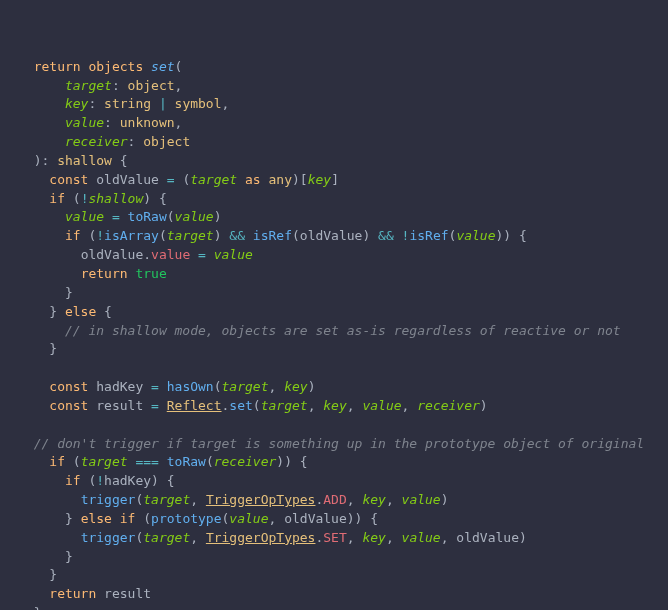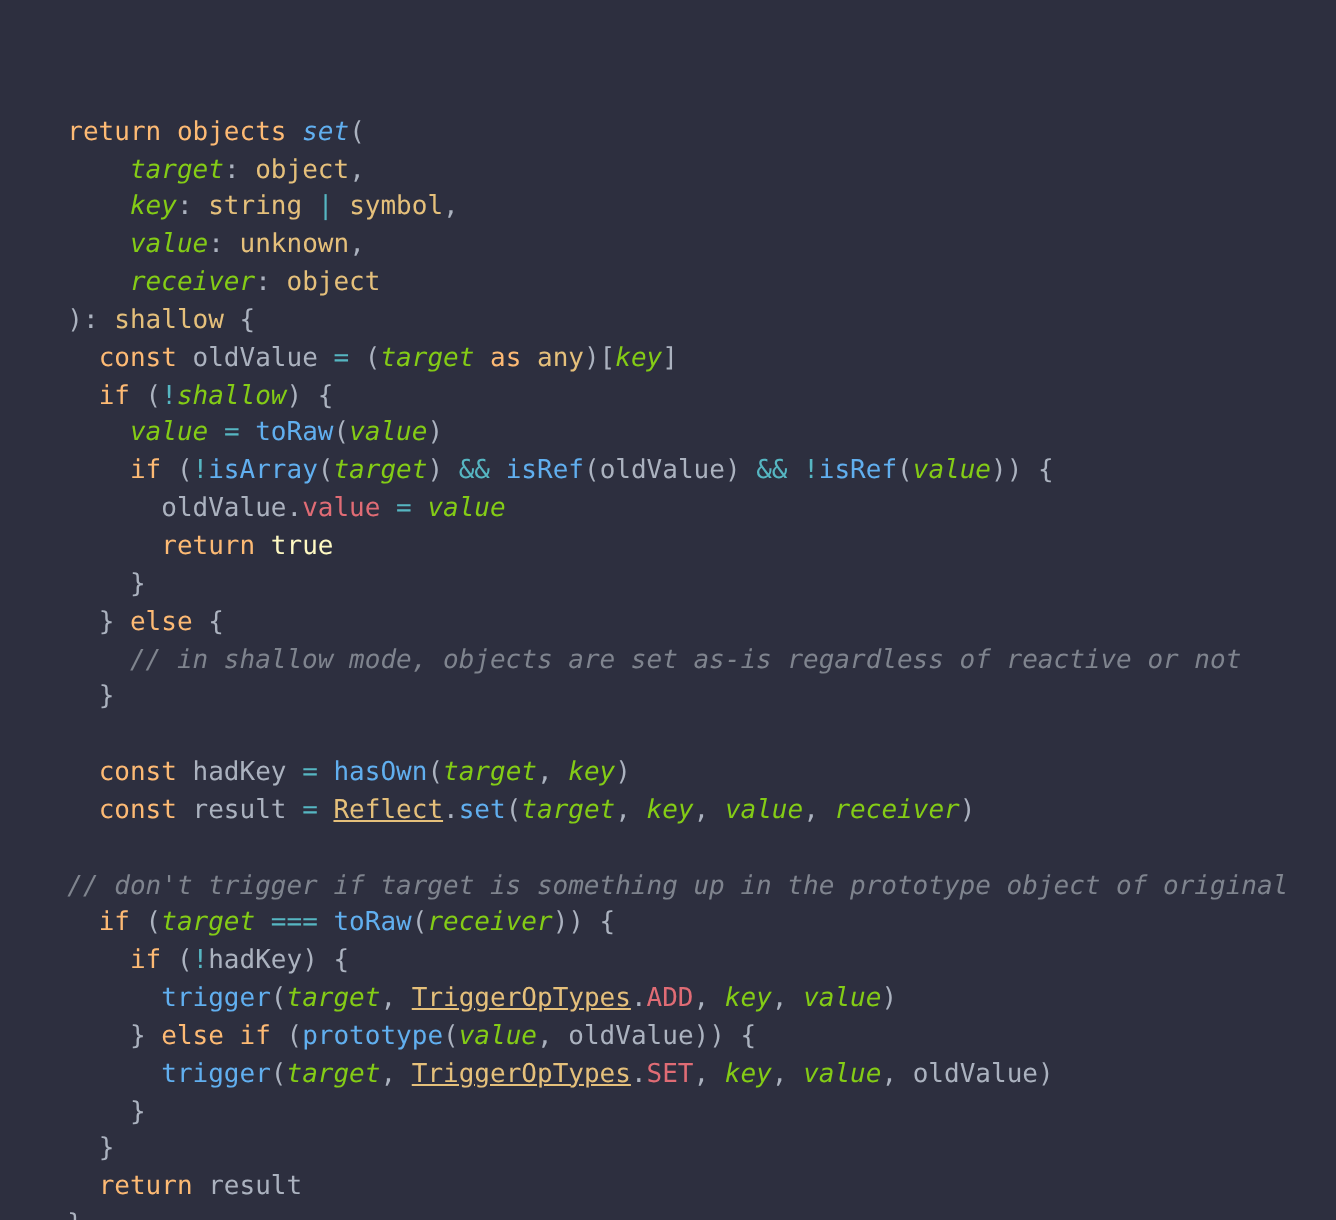--- a/index.html
+++ b/index.html
@@ -16,21 +16,21 @@
     color:#c8cedc;
   }
   .kw {color:#fdba74;}
   .fn {color:#61afef;}
   .fni{color:#61afef;font-style:italic;}
   .id {color:#84cc16;font-style:italic;}
   .typ{color:#e5c07b;}
   .prop{color:#e06c75;}
   .pun{color:#abb2bf;}
   .op {color:#56b6c2;}
-  .bool{color:#fef9c3;}
+  .bool{color:#22c55e;}
   .cmt{color:#7f848e;font-style:italic;}
   .cls{color:#e5c07b;text-decoration:underline;}
   .dot{color:#abb2bf;}
 </style>
 </head>
 <body>
 
 <div class="editor">
   <div id="code-root">  <span class="kw">return</span> <span class="kw">objects</span> <span class="fni">set</span><span class="pun">(</span>
       <span class="id">target</span><span class="pun">:</span> <span class="typ">object</span><span class="pun">,</span>

